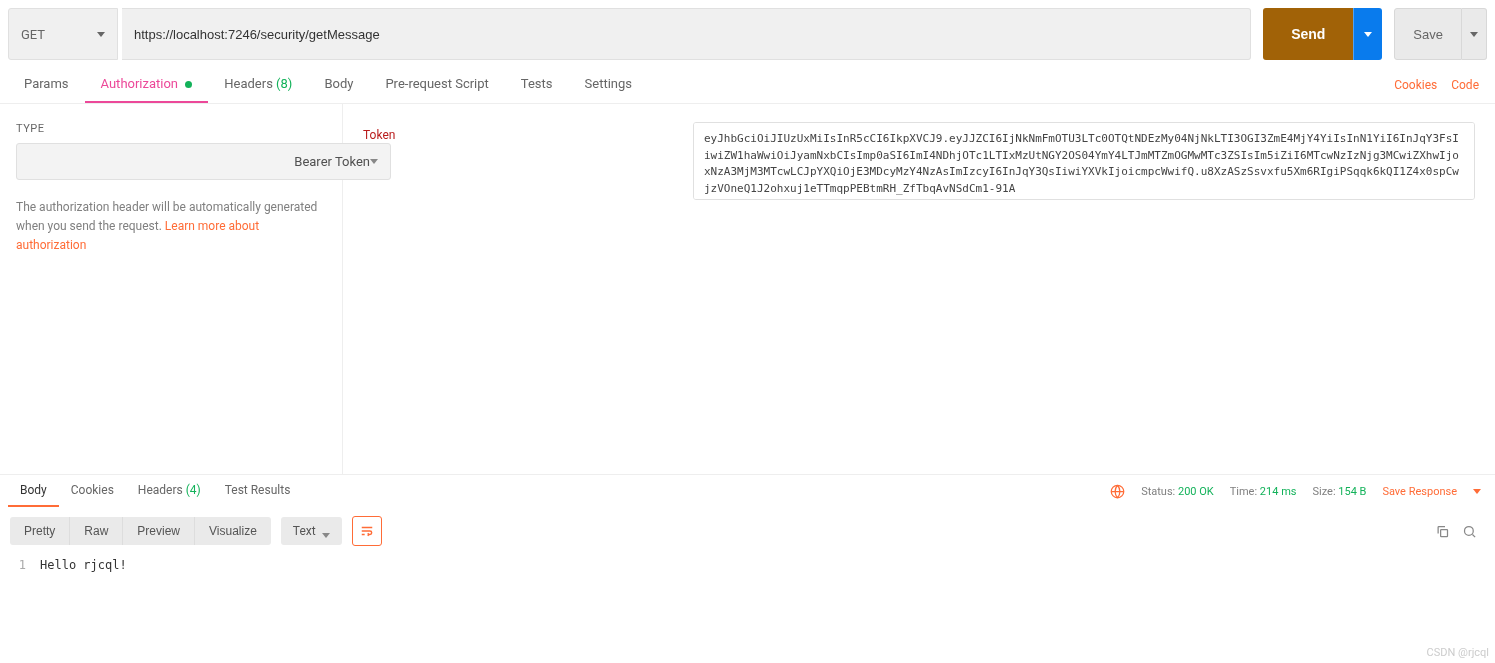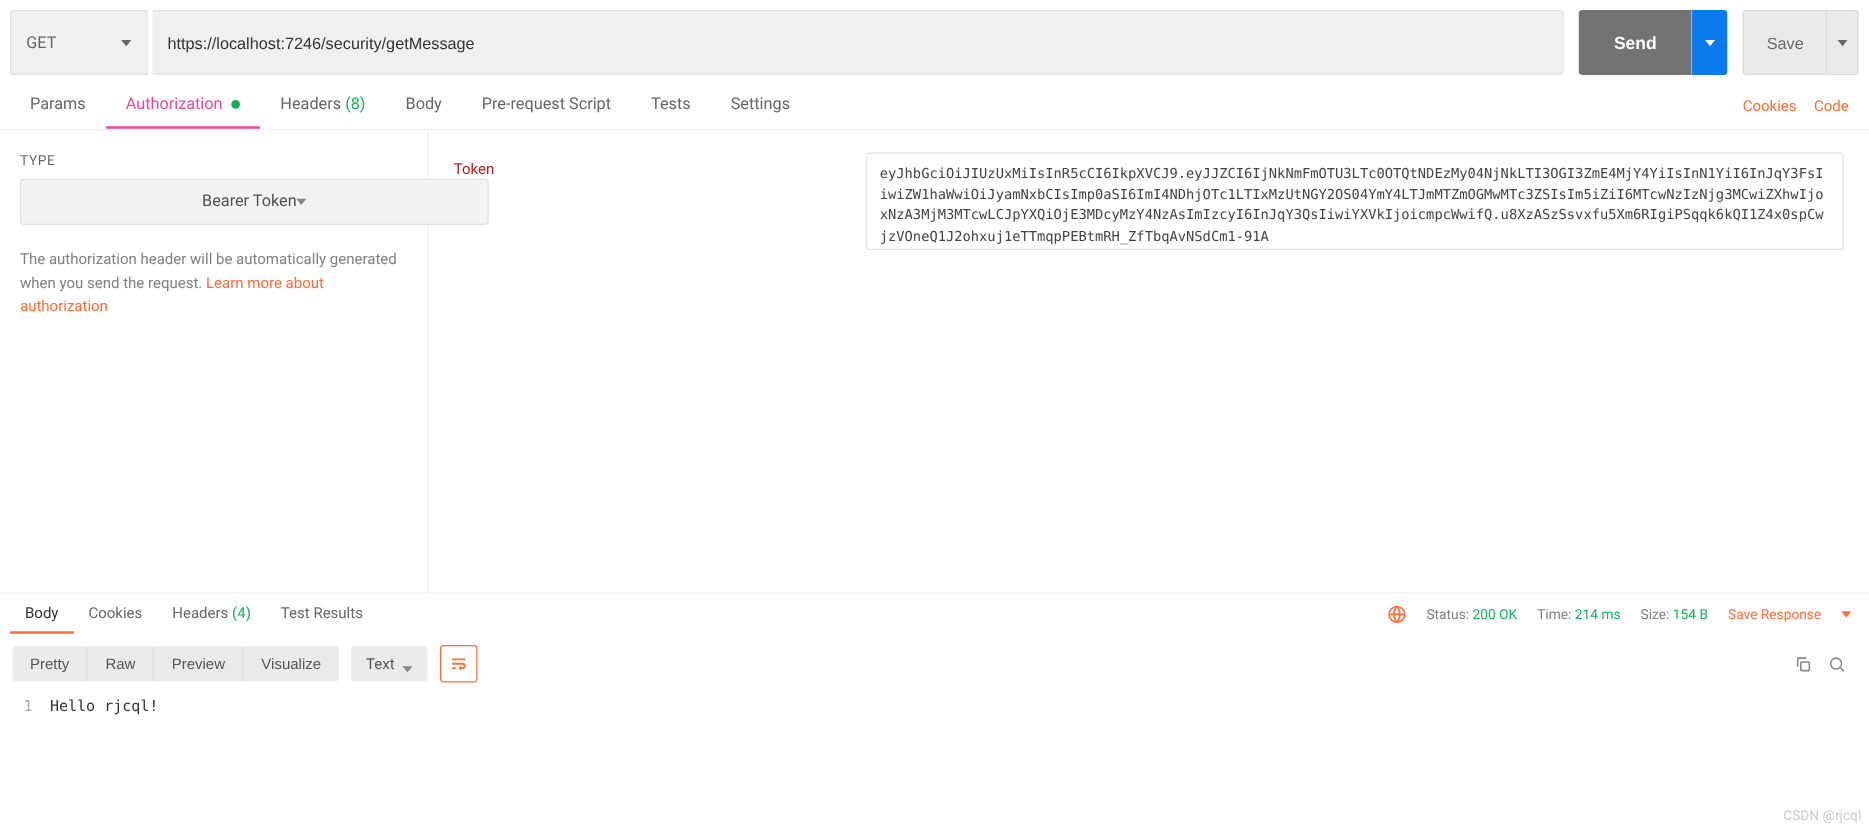--- a/index.html
+++ b/index.html
@@ -3,39 +3,39 @@
   <meta charset="utf-8">
   <style>
     * { box-sizing: border-box; margin: 0; padding: 0; }
     body { font-family: -apple-system, BlinkMacSystemFont, "Segoe UI", Roboto, sans-serif; font-size: 12px; color: #505050; background: #fff; }
     
     .request-bar { display: flex; align-items: stretch; padding: 8px 8px 0 8px; gap: 4px; height: 60px; }
     .method-select { display: flex; align-items: center; justify-content: space-between; background: #f0f0f0; border: 1px solid #e0e0e0; border-radius: 3px 0 0 3px; padding: 0 12px; width: 110px; cursor: pointer; }
     .method-select span { color: #666; font-size: 13px; }
     .url-input { flex: 1; background: #f0f0f0; border: 1px solid #e0e0e0; border-left: none; border-radius: 0 3px 3px 0; padding: 0 12px; font-size: 13px; color: #333; outline: none; }
     .send-btn-group { display: flex; margin-left: 8px; }
-    .send-btn { background: #737373; color: #fff; border: none; padding: 0 28px; font-size: 14px; font-weight: 600; cursor: pointer; border-radius: 3px 0 0 3px; }
+    .send-btn { background: #a16207; color: #fff; border: none; padding: 0 28px; font-size: 14px; font-weight: 600; cursor: pointer; border-radius: 3px 0 0 3px; }
     .send-dropdown { background: #097bed; color: #fff; border: none; border-left: 1px solid rgba(255,255,255,0.3); padding: 0 10px; cursor: pointer; border-radius: 0 3px 3px 0; display: flex; align-items: center; }
     .save-btn-group { display: flex; margin-left: 8px; }
     .save-btn { background: #eaeaea; color: #666; border: 1px solid #d8d8d8; padding: 0 18px; font-size: 13px; cursor: pointer; border-radius: 3px 0 0 3px; }
     .save-dropdown { background: #eaeaea; color: #666; border: 1px solid #d8d8d8; border-left: none; padding: 0 8px; cursor: pointer; border-radius: 0 3px 3px 0; display: flex; align-items: center; }
     
     .tabs-row { display: flex; align-items: center; justify-content: space-between; border-bottom: 1px solid #eee; padding: 0 8px; margin-top: 6px; }
     .tabs { display: flex; }
     .tab { padding: 10px 16px; cursor: pointer; color: #666; font-size: 13px; border-bottom: 2px solid transparent; }
     .tab.active { border-bottom: 2px solid #ec4899; color: #ec4899; }
     .tab .dot { display: inline-block; width: 7px; height: 7px; background: #13b25a; border-radius: 50%; margin-left: 4px; vertical-align: middle; }
     .tab .count { color: #13b25a; }
     .right-links { display: flex; gap: 14px; padding-right: 8px; }
     .right-links span { color: #ff6c37; cursor: pointer; font-size: 12px; }
     
     .auth-content { display: flex; height: 370px; }
     .auth-left { width: 343px; border-right: 1px solid #eee; padding: 18px 16px; }
     .type-label { font-size: 11px; color: #666; letter-spacing: 0.5px; margin-bottom: 8px; }
-    .type-select { width: 375px; background: #f3f3f3; border: 1px solid #e0e0e0; border-radius: 3px; padding: 10px 12px; display: flex; justify-content: center; align-items: center; cursor: pointer; font-size: 13px; color: #505050; }
+    .type-select { width: 375px; background: #f3f3f3; border: 1px solid #e0e0e0; border-radius: 3px; padding: 10px 12px; display: flex; justify-content: flex-end; align-items: center; cursor: pointer; font-size: 13px; color: #505050; }
     .auth-help { margin-top: 18px; font-size: 12px; color: #808080; line-height: 1.6; max-width: 375px; }
     .auth-help a { color: #ff6c37; text-decoration: none; }
     .auth-right { flex: 1; padding: 18px 20px; }
     .token-row { display: flex; align-items: flex-start; }
     .token-label { width: 330px; font-size: 12px; color: #b91c1c; padding-top: 6px; }
     .token-input { flex: 1; border: 1px solid #e0e0e0; border-radius: 3px; padding: 8px 10px; font-size: 11px; font-family: Consolas, monospace; color: #444; resize: none; height: 78px; line-height: 1.5; outline: none; word-break: break-all; }
     
     .response-tabs-row { display: flex; align-items: center; justify-content: space-between; border-top: 1px solid #eee; border-bottom: 1px solid transparent; padding: 0 8px; }
     .response-tabs { display: flex; }
     .resp-tab { padding: 8px 12px; cursor: pointer; color: #666; font-size: 12px; border-bottom: 2px solid transparent; }

